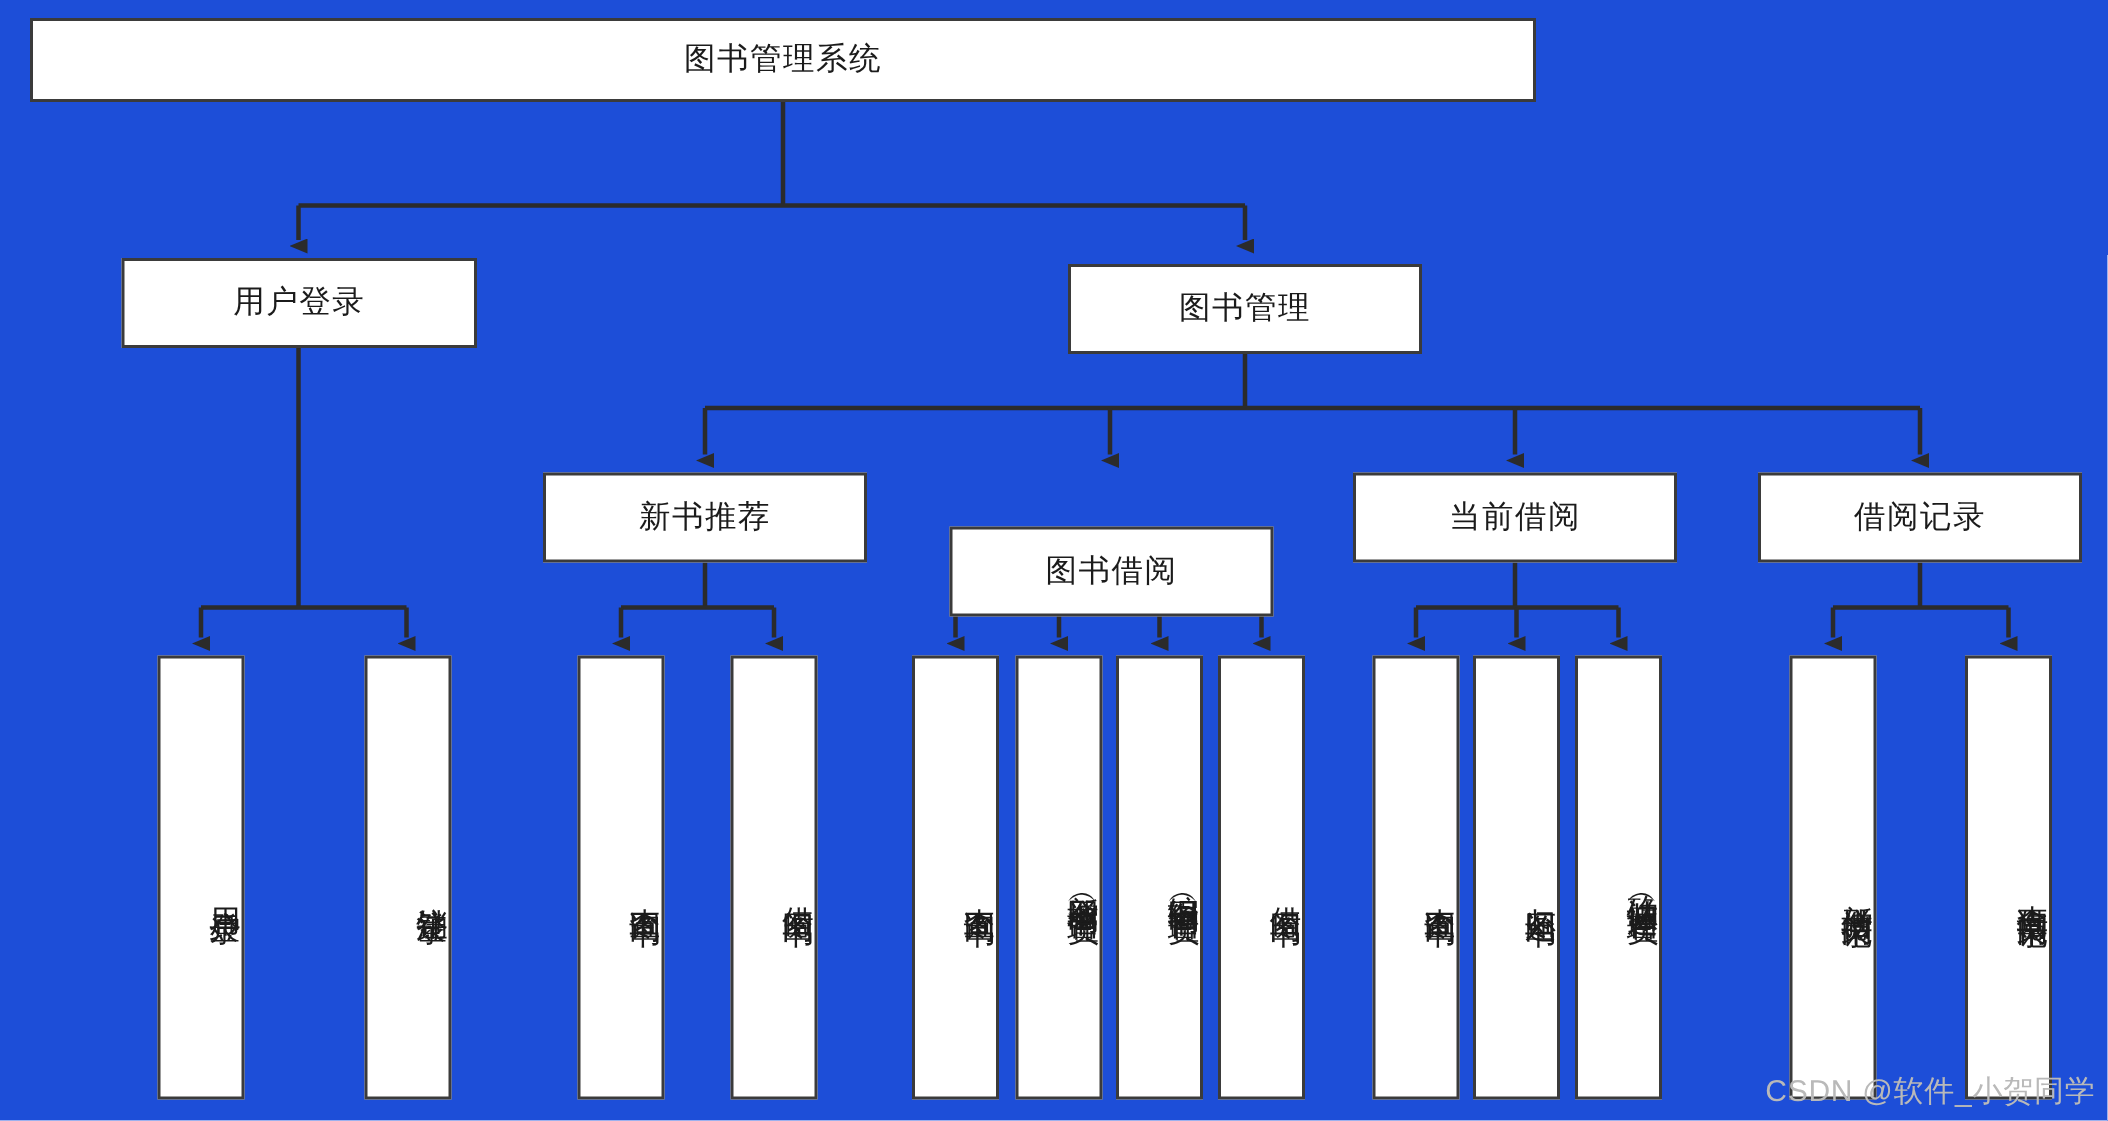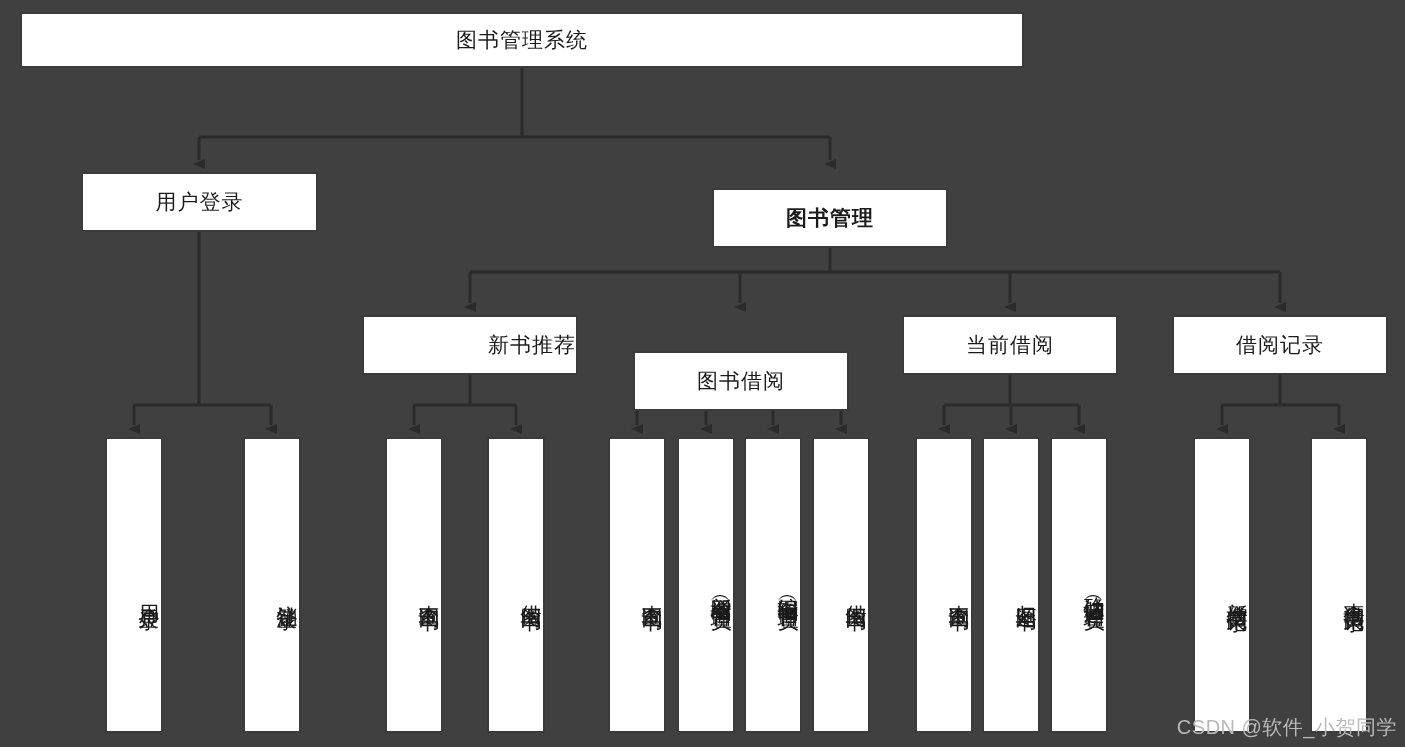--- a/index.html
+++ b/index.html
@@ -7,21 +7,21 @@
     padding: 0;
     background: #ffffff;
   }
   body {
     font-family: "Liberation Sans", "DejaVu Sans", sans-serif;
   }
   #canvas {
     position: relative;
     width: 1405px;
     height: 747px;
-    background: #404040;
+    background: #1d4ed8;
     overflow: hidden;
   }
   svg#wires {
     position: absolute;
     left: 0;
     top: 0;
     width: 1405px;
     height: 747px;
   }
   .node {
@@ -125,25 +125,25 @@
     </g>
   </svg>
 
   <div class="node horiz" style="left:20px; top:12px; width:1004px; height:56px;">
     <span class="lbl">图书管理系统</span>
   </div>
 
   <div class="node horiz" style="left:81px; top:172px; width:237px; height:60px;">
     <span class="lbl">用户登录</span>
   </div>
-  <div class="node horiz" style="left:712px; top:188px; width:236px; height:60px;font-weight:bold;">
+  <div class="node horiz" style="left:712px; top:176px; width:236px; height:60px;">
     <span class="lbl">图书管理</span>
   </div>
 
-  <div class="node horiz" style="left:362px; top:315px; width:216px; height:60px;justify-content:flex-end;">
+  <div class="node horiz" style="left:362px; top:315px; width:216px; height:60px;">
     <span class="lbl">新书推荐</span>
   </div>
   <div class="node horiz" style="left:633px; top:315px; width:216px; height:60px;margin-top:36px;">
     <span class="lbl">图书借阅</span>
   </div>
   <div class="node horiz" style="left:902px; top:315px; width:216px; height:60px;">
     <span class="lbl">当前借阅</span>
   </div>
   <div class="node horiz" style="left:1172px; top:315px; width:216px; height:60px;">
     <span class="lbl">借阅记录</span>

